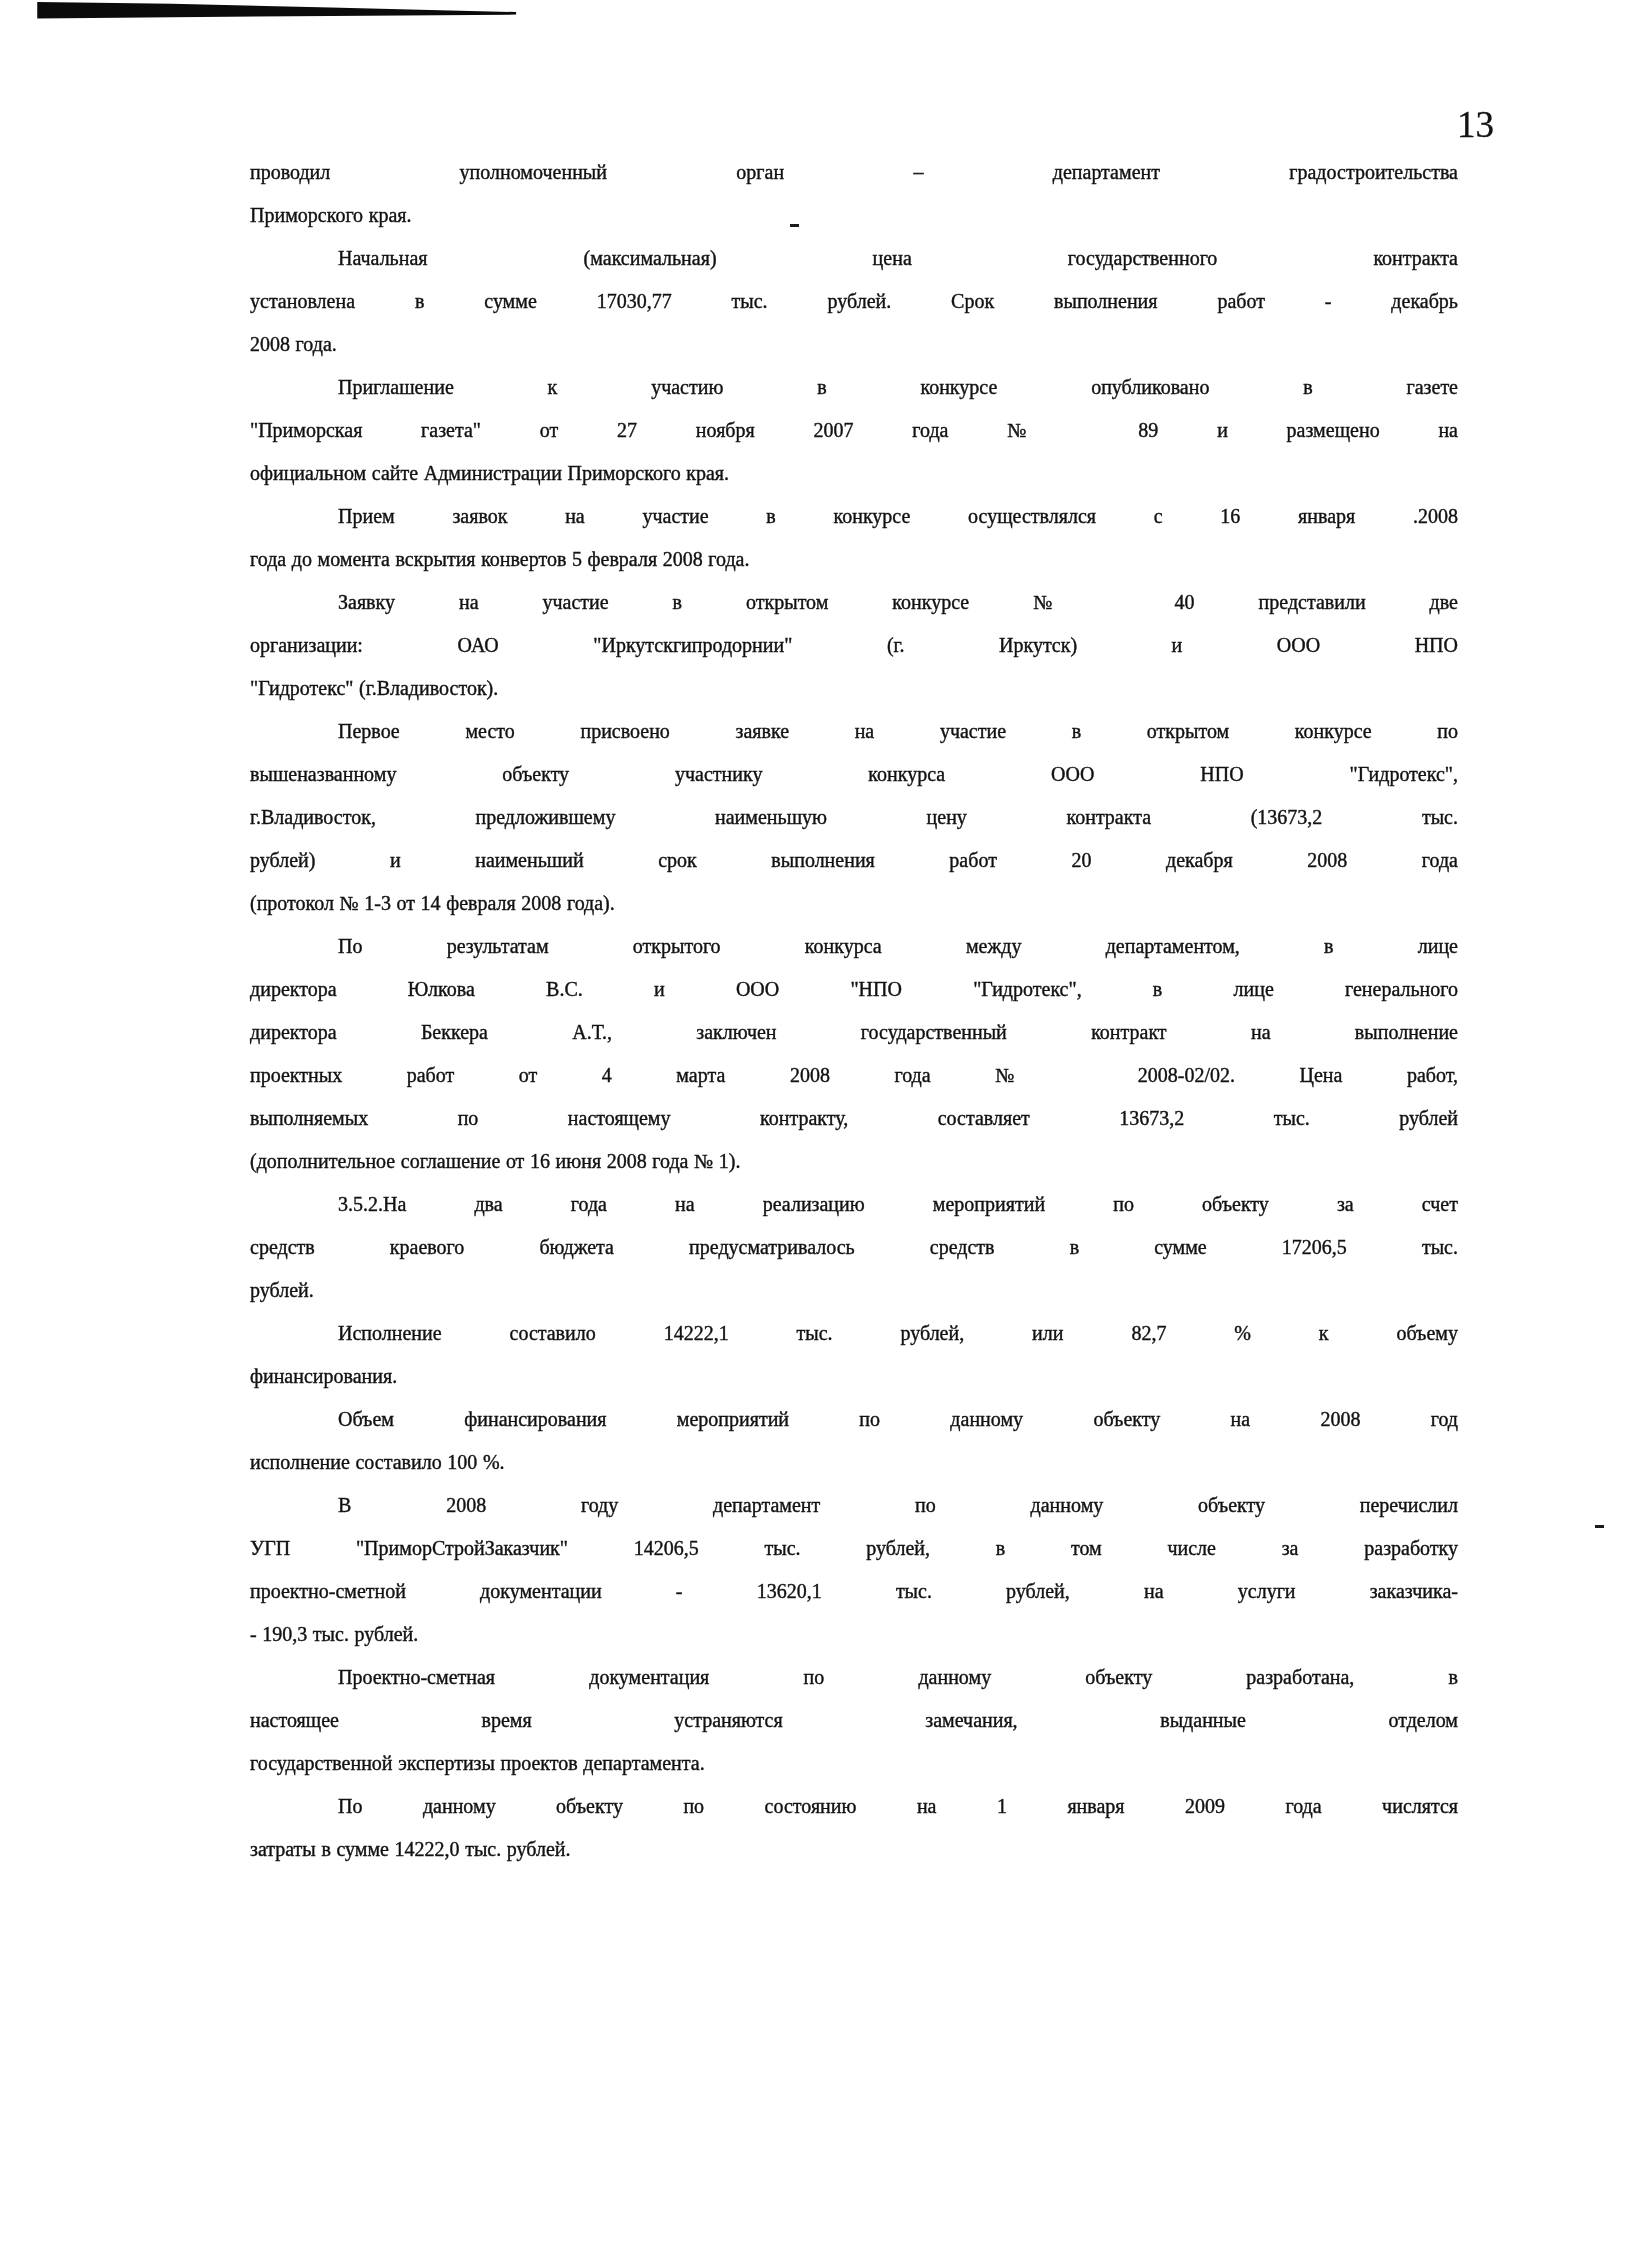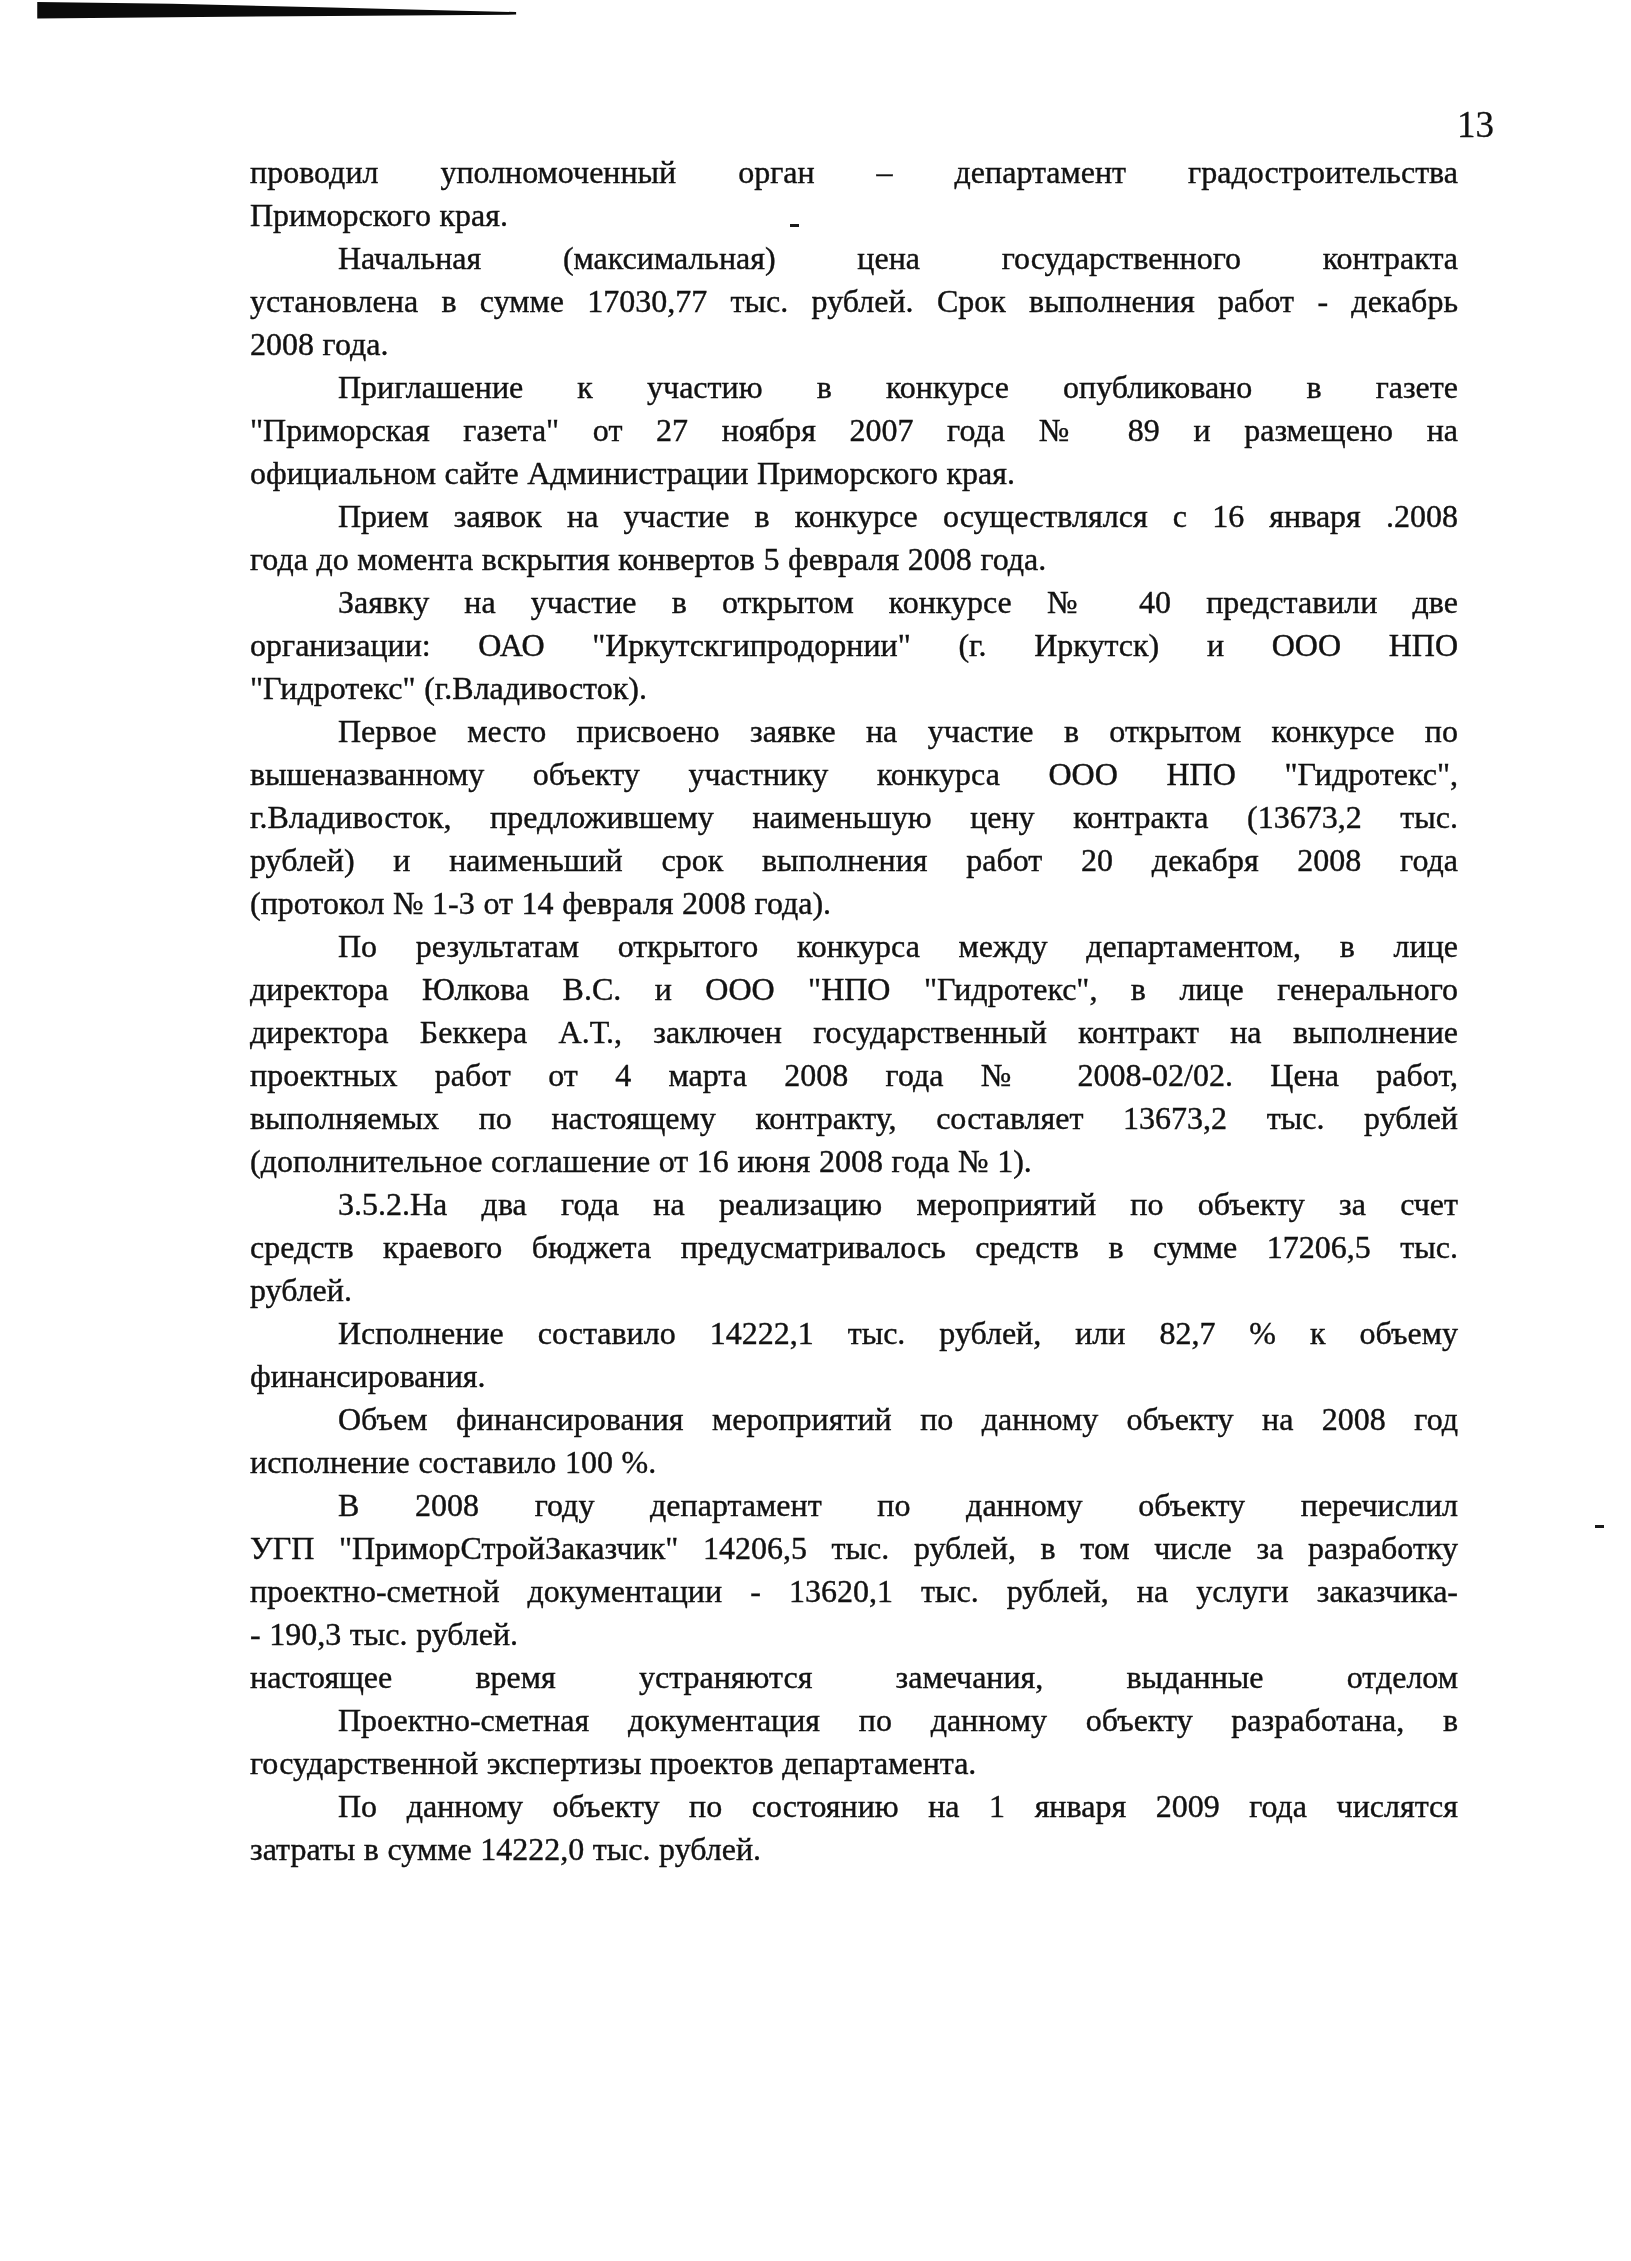--- a/index.html
+++ b/index.html
@@ -29,21 +29,21 @@
       text-align: right;
       font-size: 37px;
       line-height: 38px;
       -webkit-text-stroke: 0.3px currentColor;
     }
     .doc-text {
       position: absolute;
       left: 250px;
       top: 151px;
       width: 1208px;
-      font-size: 32px;
+      font-size: 20px;
       line-height: 43px;
       -webkit-text-stroke: 0.4px currentColor;
     }
     .line {
       height: 43px;
       text-align: justify;
       text-align-last: justify;
       word-spacing: 0.6px;
     }
     .line.pl {            
@@ -102,22 +102,22 @@
       <div class="line">средств краевого бюджета предусматривалось средств в сумме 17206,5 тыс.</div>
       <div class="line pl">рублей.</div>
       <div class="line ind">Исполнение составило 14222,1 тыс. рублей, или 82,7 % к объему</div>
       <div class="line pl">финансирования.</div>
       <div class="line ind">Объем финансирования мероприятий по данному объекту на 2008 год</div>
       <div class="line pl">исполнение составило 100 %.</div>
       <div class="line ind">В 2008 году департамент по данному объекту перечислил</div>
       <div class="line">УГП "ПриморСтройЗаказчик" 14206,5 тыс. рублей, в том числе за разработку</div>
       <div class="line">проектно-сметной документации - 13620,1 тыс. рублей, на услуги заказчика-</div>
       <div class="line pl">- 190,3 тыс. рублей.</div>
+      <div class="line ind">Проектно-сметная документация по данному объекту разработана, в</div>
       <div class="line">настоящее время устраняются замечания, выданные отделом</div>
-      <div class="line ind">Проектно-сметная документация по данному объекту разработана, в</div>
       <div class="line pl">государственной экспертизы проектов департамента.</div>
       <div class="line ind">По данному объекту по состоянию на 1 января 2009 года числятся</div>
       <div class="line pl">затраты в сумме 14222,0 тыс. рублей.</div>
     </div>
 
   <div class="speck s1"></div>
   <div class="speck s2"></div>
 
 </div>
 

